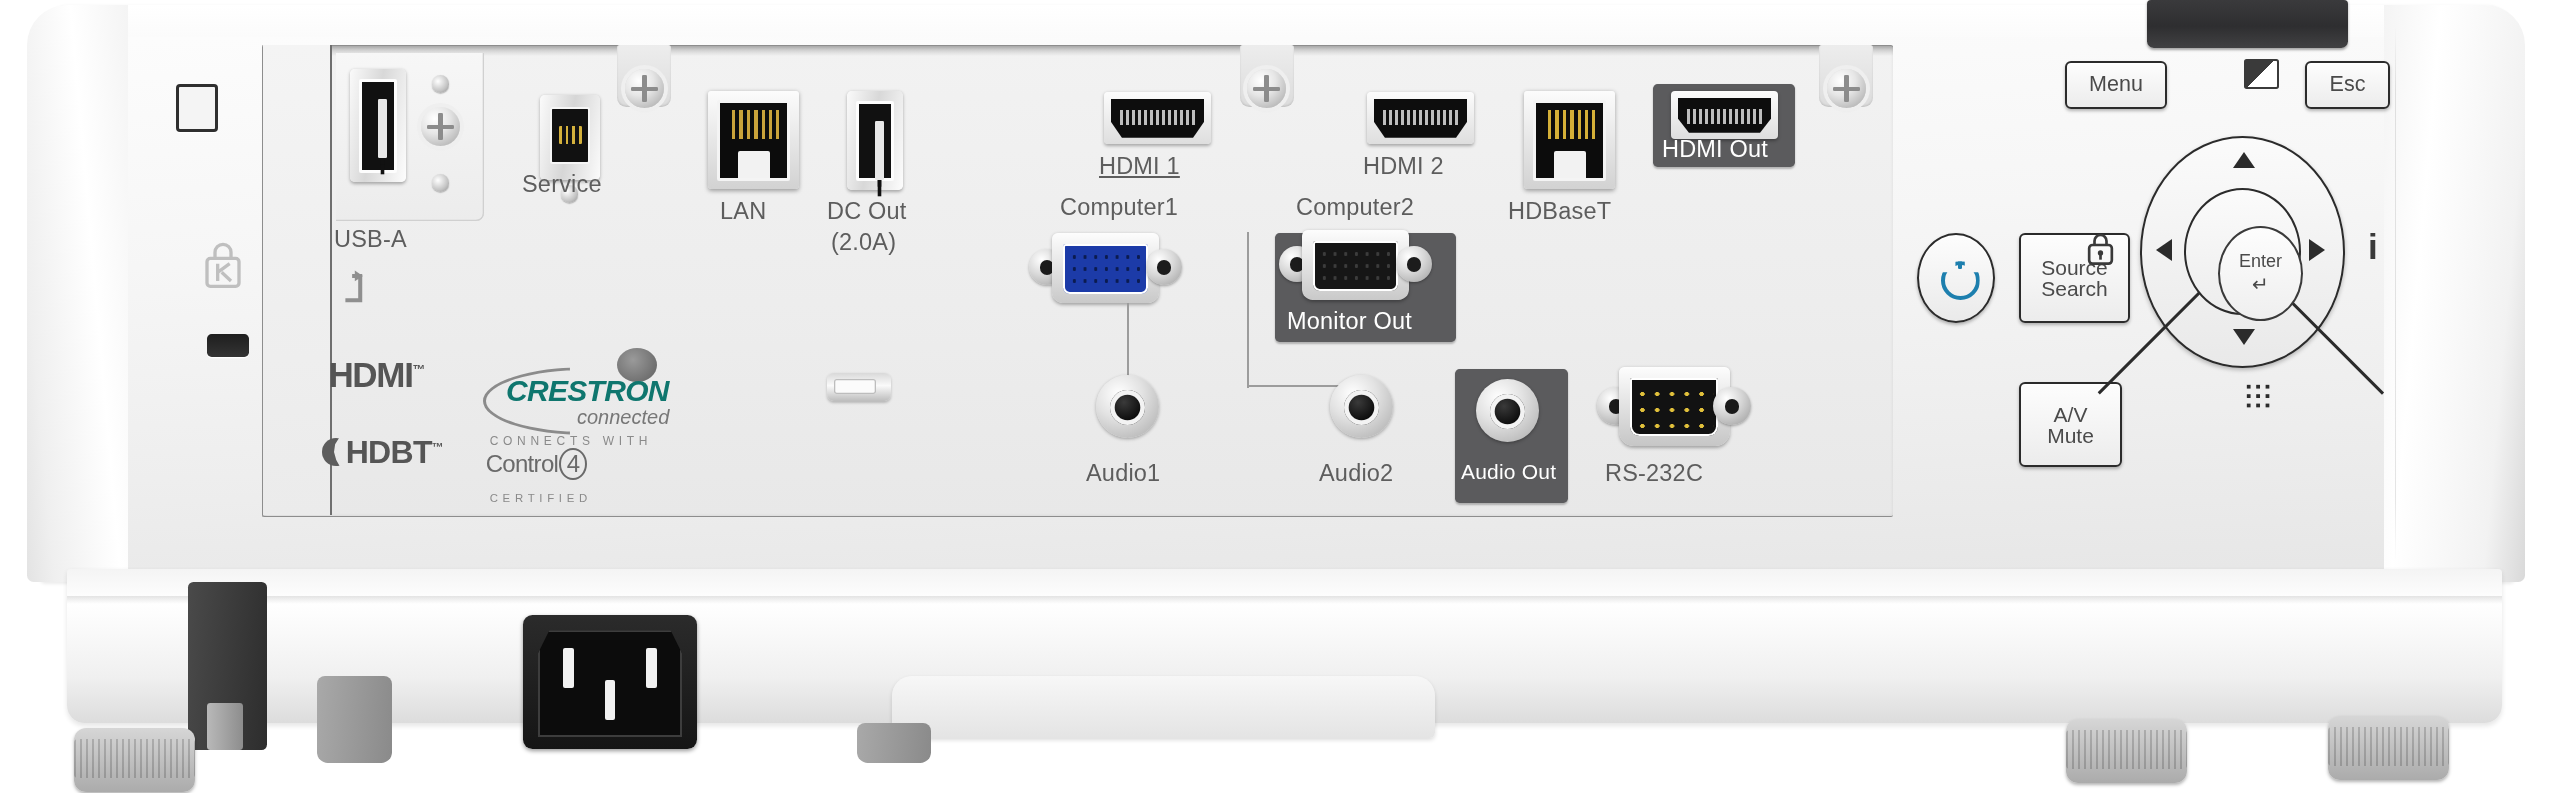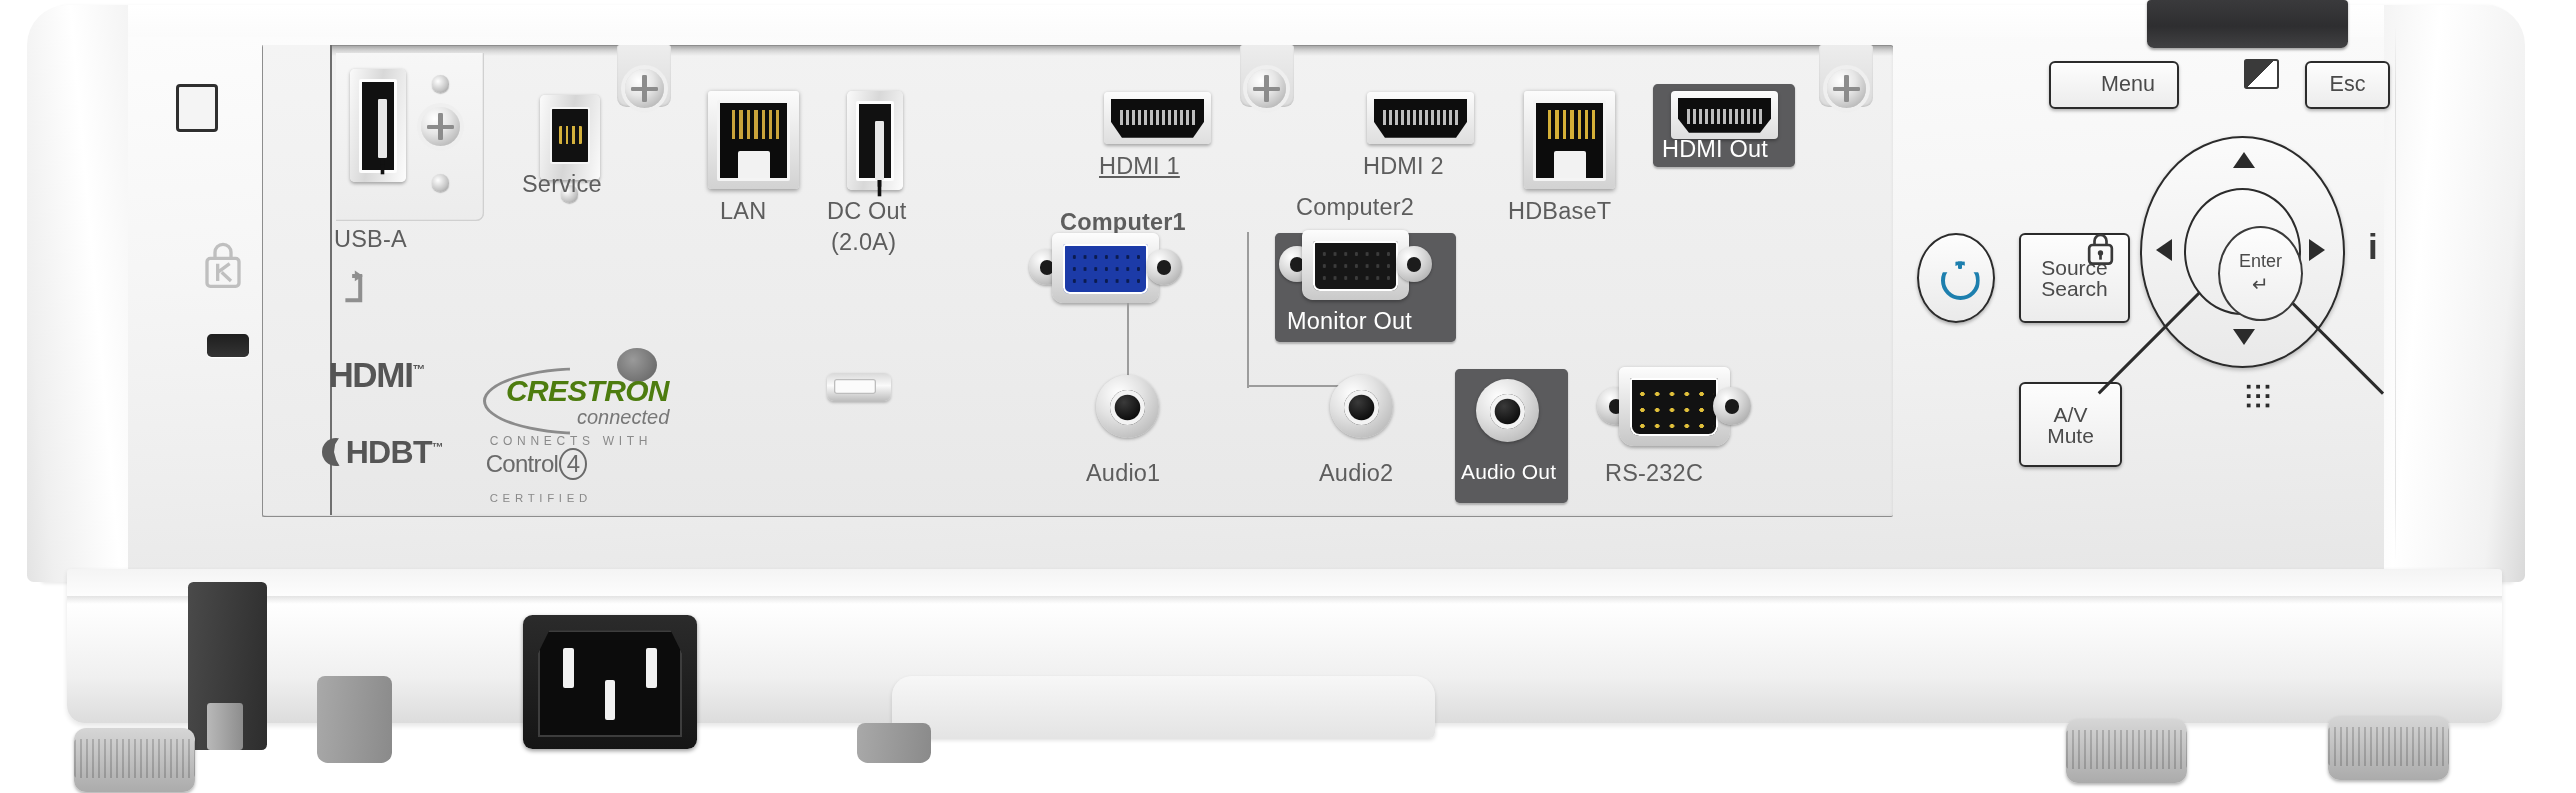--- a/index.html
+++ b/index.html
@@ -165,21 +165,21 @@
   .logos{position:absolute;left:288px;top:335px;width:483px;height:168px;}
   .logo-hdmi{position:absolute;left:13.4px;top:14.8px;font-size:35px;font-weight:bold;color:#555;
         font-family:"Liberation Sans","DejaVu Sans",sans-serif;letter-spacing:-1.3px;}
   .logo-hdmi sup{font-size:12.7px;vertical-align:super;}
   .logo-hdbt{position:absolute;left:6.7px;top:94px;font-size:32px;font-weight:bold;color:#555;letter-spacing:-0.7px;}
   .logo-hdbt sup{font-size:12px;}
   .moon{display:inline-block;width:28px;height:28px;border-radius:50%;background:#5d5d5d;
         vertical-align:-2.7px;margin-right:-4px;
         clip-path:polygon(0 0,62% 0,48% 22%,44% 50%,52% 78%,64% 100%,0 100%);}
   .logo-crestron{position:absolute;left:168px;top:4px;width:221px;height:87px;}
-  .crest-text{position:absolute;left:23px;top:29.5px;font-size:30px;font-weight:bold;color:#4d7c0f;
+  .crest-text{position:absolute;left:23px;top:29.5px;font-size:30px;font-weight:bold;color:#0f766e;
         font-style:italic;letter-spacing:-0.7px;}
   .crest-sub{position:absolute;left:94px;top:62px;font-size:20px;color:#777;font-style:italic;}
   .crest-swoosh{position:absolute;left:0;top:23px;width:201px;height:62px;
         border:3.4px solid #8b8b8b;border-radius:50%;clip-path:polygon(0 0,42% 0,42% 100%,0 100%);}
   .crest-orb{position:absolute;left:134px;top:4px;width:40px;height:34px;border-radius:50%;
         background:radial-gradient(circle at 40% 35%,#9a9a9a,#5f5f5f);}
   .logo-control4{position:absolute;left:168px;top:94px;width:228px;height:74px;}
   .c4-top{position:absolute;left:6.7px;top:0;font-size:12px;color:#8a8a8a;letter-spacing:4.7px;}
   .c4-main{position:absolute;left:2.7px;top:13.4px;font-size:24px;color:#6a6a6a;letter-spacing:-0.7px;}
   .c4-bot{position:absolute;left:6.7px;top:58px;font-size:11.4px;color:#8a8a8a;letter-spacing:4.7px;}
@@ -358,21 +358,21 @@
   <div class="hdmi" style="left:1644px;top:86px;width:107px;height:48px;">
       <i>
         <b></b>
       </i>
     </div>
   <span class="lbl lbl-w" style="left:1635px;top:131px;">HDMI Out</span>
 
   <div class="screw-tab" style="left:1792px;top:40px;"></div>
   <div class="screw" style="left:1800px;top:64px;"></div>
 
-  <span class="lbl" style="left:1033px;top:204px;font-weight:bold;">Computer1</span>
+  <span class="lbl" style="left:1033px;top:189px;">Computer1</span>
   <div class="vga" style="left:1002px;top:228px;">
     <div class="nut l"></div>
     <div class="shell">
         <div class="face"></div>
         <div class="pins"></div>
       </div>
     <div class="nut r"></div>
   </div>
 
   <span class="lbl" style="left:1269px;top:189px;">Computer2</span>
@@ -430,21 +430,21 @@
       <div class="c4-top">CONNECTS WITH</div>
       <div class="c4-main">
         <span>Control</span><span style="display:inline-block;border:2px solid #6a6a6a;border-radius:50%;padding:0 5.4px;margin-left:1.3px;">4</span>
       </div>
       <div class="c4-bot">CERTIFIED</div>
     </div>
   </div>
 
   <div class="ctrl-panel">
 
-    <div class="btn-rect" style="left:144px;top:13.4px;width:98px;height:44px;padding-left:28px;">
+    <div class="btn-rect" style="left:160px;top:13.4px;width:98px;height:44px;">
       <span>Menu</span>
     </div>
 
     <div class="icon-screen"></div>
 
     <div class="btn-rect" style="left:400px;top:13.4px;width:81px;height:44px;">
       <span>Esc</span>
     </div>
 
     <div class="btn-power">

